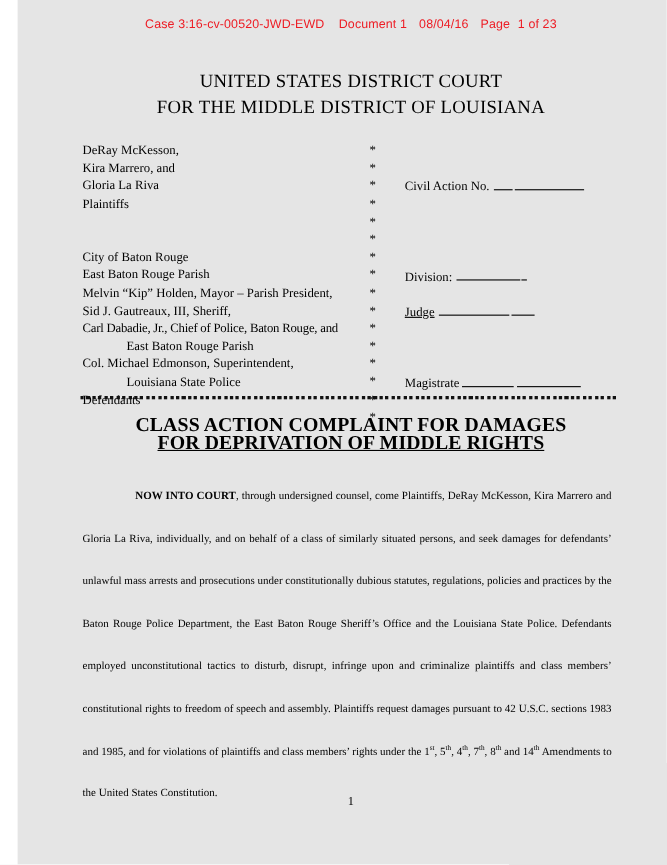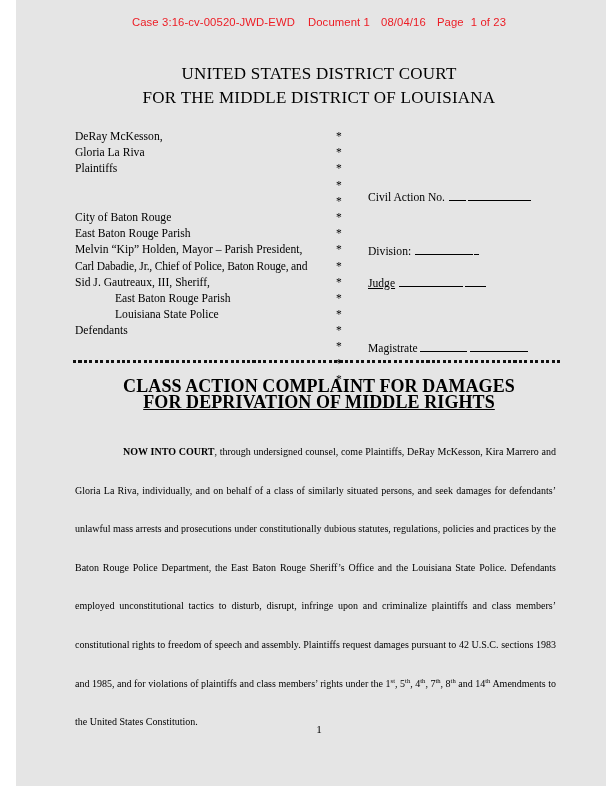--- a/index.html
+++ b/index.html
@@ -98,21 +98,21 @@
     left: 352px;
     top: 0;
     width: 230px;
     font-size: 11.6px;
     line-height: 16.2px;
   }
   .cap-right .field {
     position: absolute;
     white-space: nowrap;
   }
-  .f-civil  { top: 60px; left: 0; text-align: right; }
+  .f-civil  { top: 32px; left: 0; text-align: right; }
   .f-div    { top: 113.5px; left: 0; }
   .f-judge  { top: 146px; left: 0; text-decoration: underline; }
   .f-mag    { top: 211px; left: 0; }
   .rule {
     display: inline-block;
     border-bottom: 1px solid #000;
     height: 11px;
     vertical-align: baseline;
     margin-left: 3px;
   }
@@ -199,30 +199,32 @@
 
   <div class="court-block">
     <div class="court-line">UNITED STATES DISTRICT COURT</div>
     <div class="court-line">FOR THE MIDDLE DISTRICT OF LOUISIANA</div>
   </div>
 
   <div class="caption">
 
     <div class="cap-left">
       <div class="ln">DeRay McKesson,</div>
+      <div class="ln">Kira Marrero, and</div>
       <div class="ln">Gloria La Riva</div>
       <div class="ln">Plaintiffs</div>
       <div class="ln blank">&nbsp;</div>
       <div class="ln blank">&nbsp;</div>
       <div class="ln">City of Baton Rouge</div>
       <div class="ln">East Baton Rouge Parish</div>
       <div class="ln">Melvin “Kip” Holden, Mayor – Parish President,</div>
+      <div class="ln">Sid J. Gautreaux, III, Sheriff,</div>
       <div class="ln tight">Carl Dabadie, Jr., Chief of Police, Baton Rouge, and</div>
-      <div class="ln">Sid J. Gautreaux, III, Sheriff,</div>
       <div class="ln indent">East Baton Rouge Parish</div>
+      <div class="ln">Col. Michael Edmonson, Superintendent,</div>
       <div class="ln indent">Louisiana State Police</div>
       <div class="ln">Defendants</div>
     </div>
 
     <div class="cap-stars">
         <span class="st">*</span>
         <span class="st">*</span>
         <span class="st">*</span>
         <span class="st">*</span>
         <span class="st">*</span>

